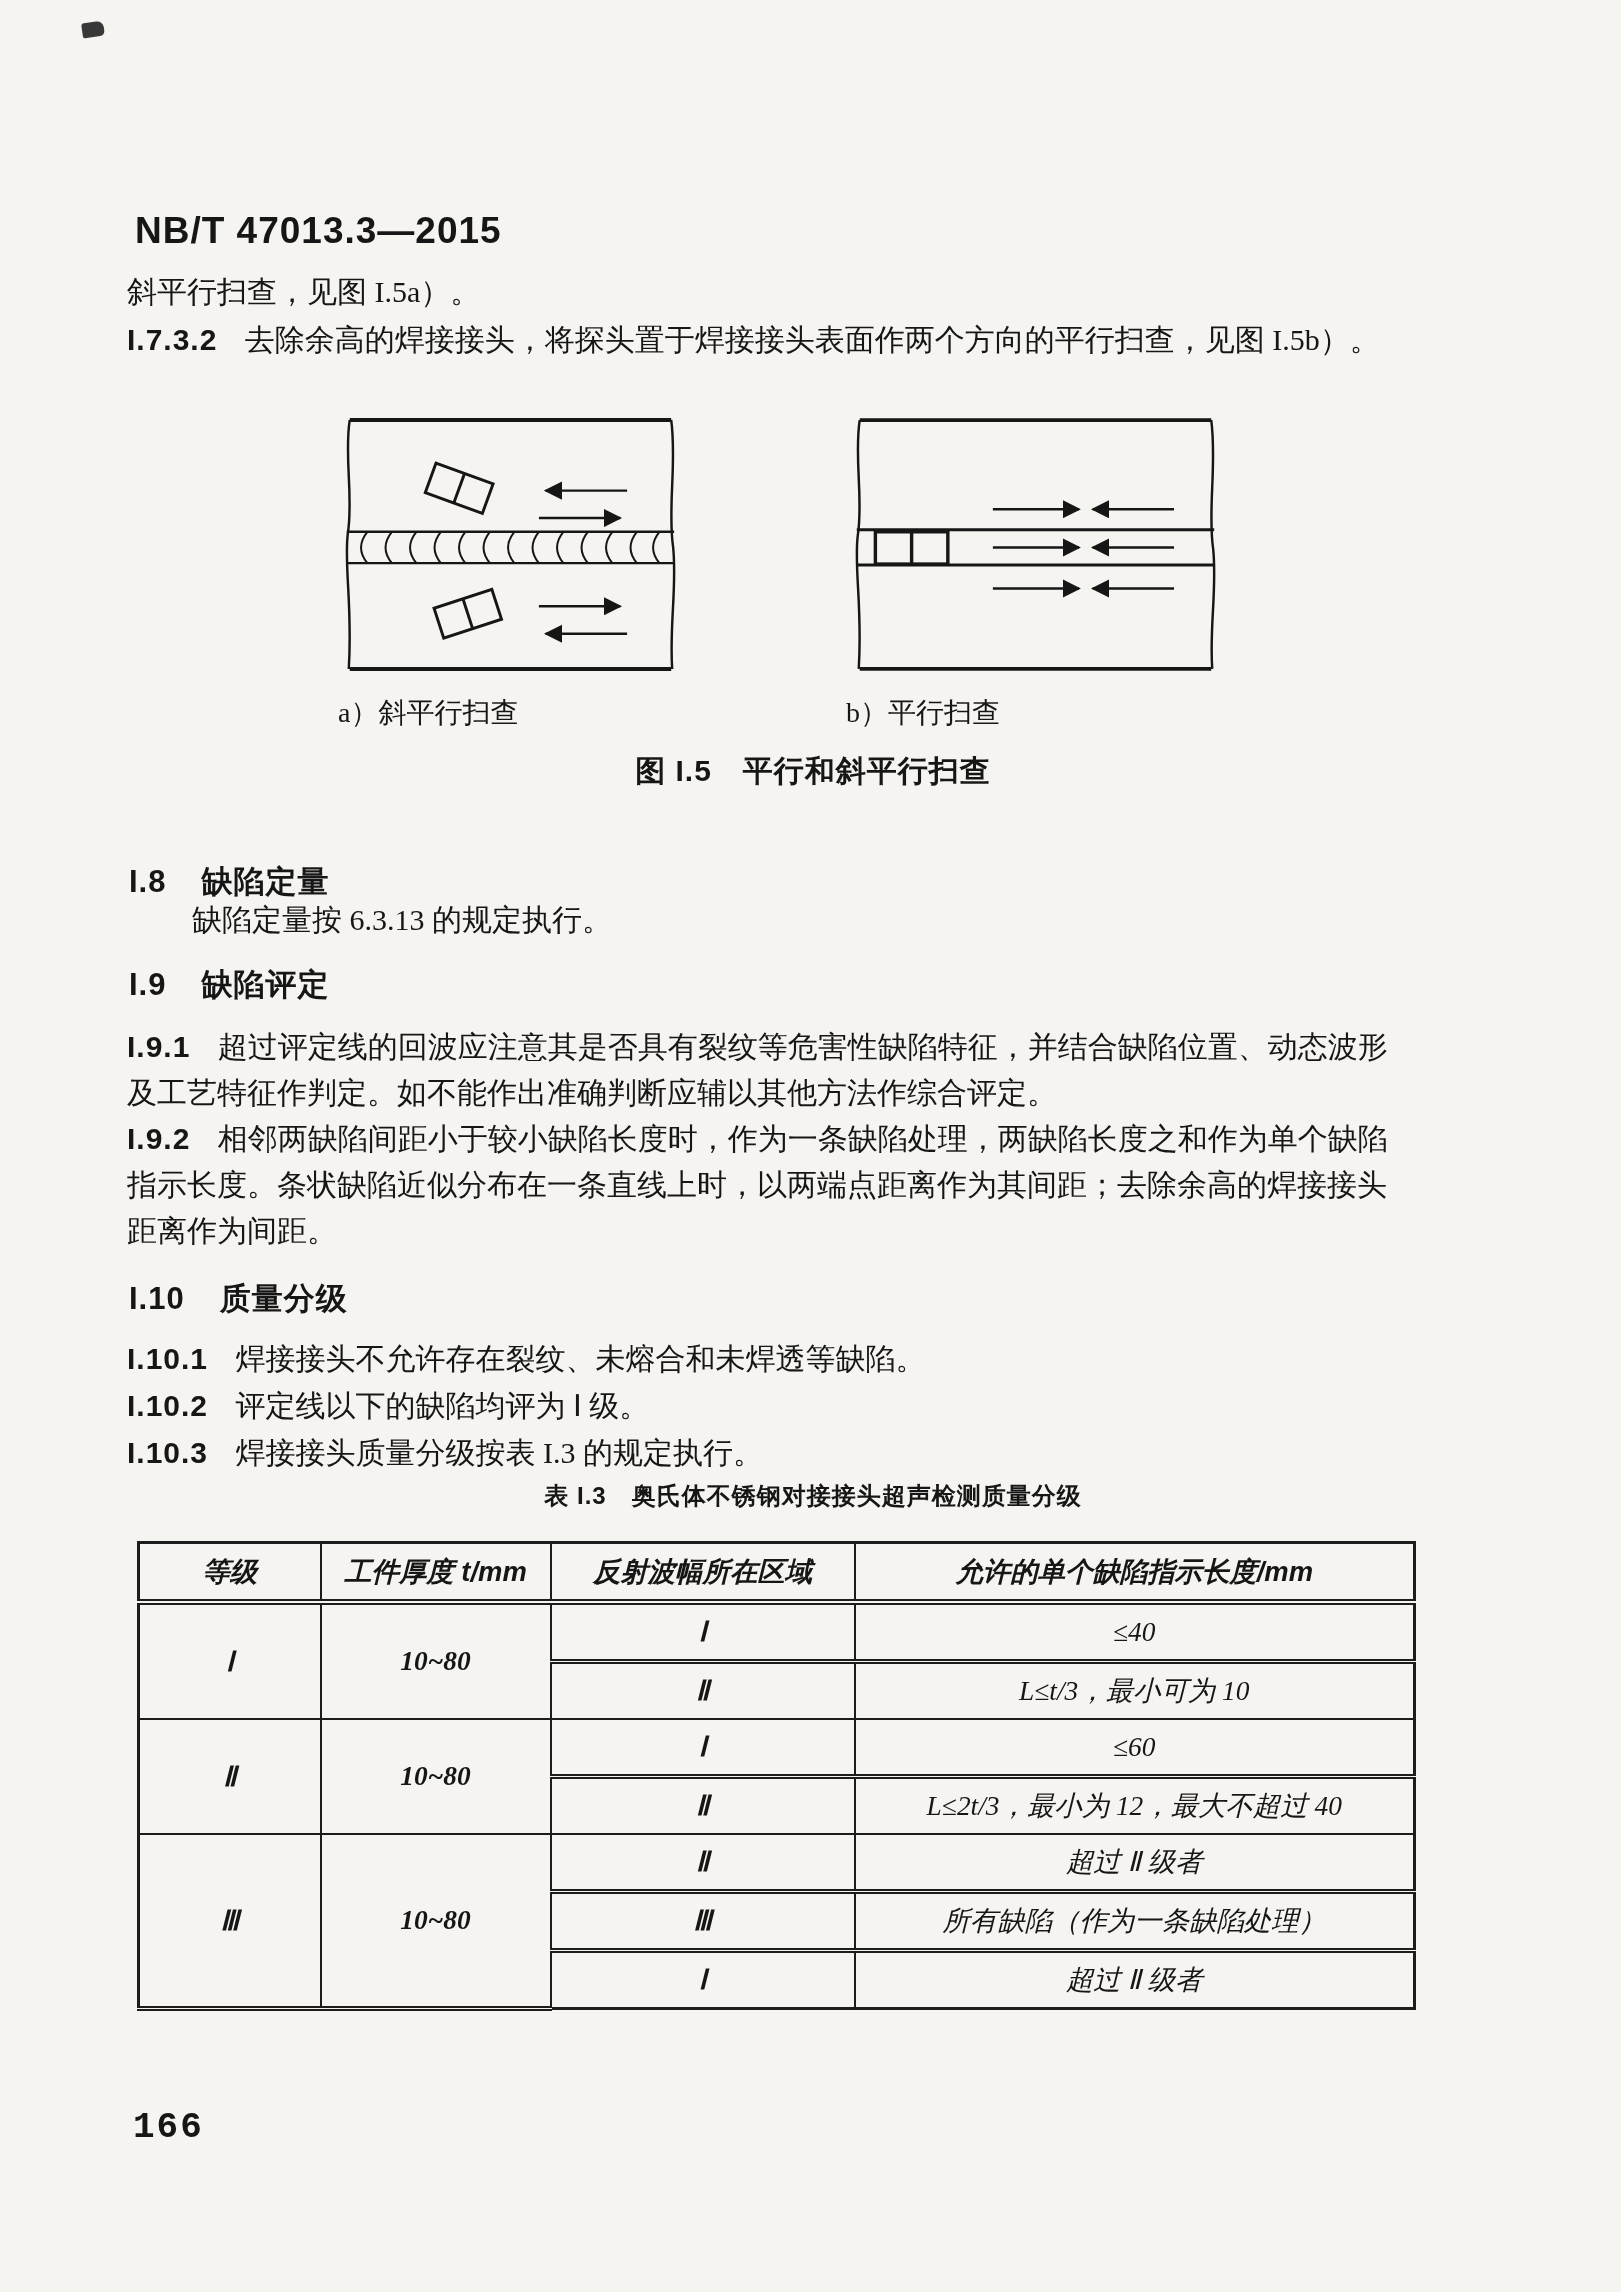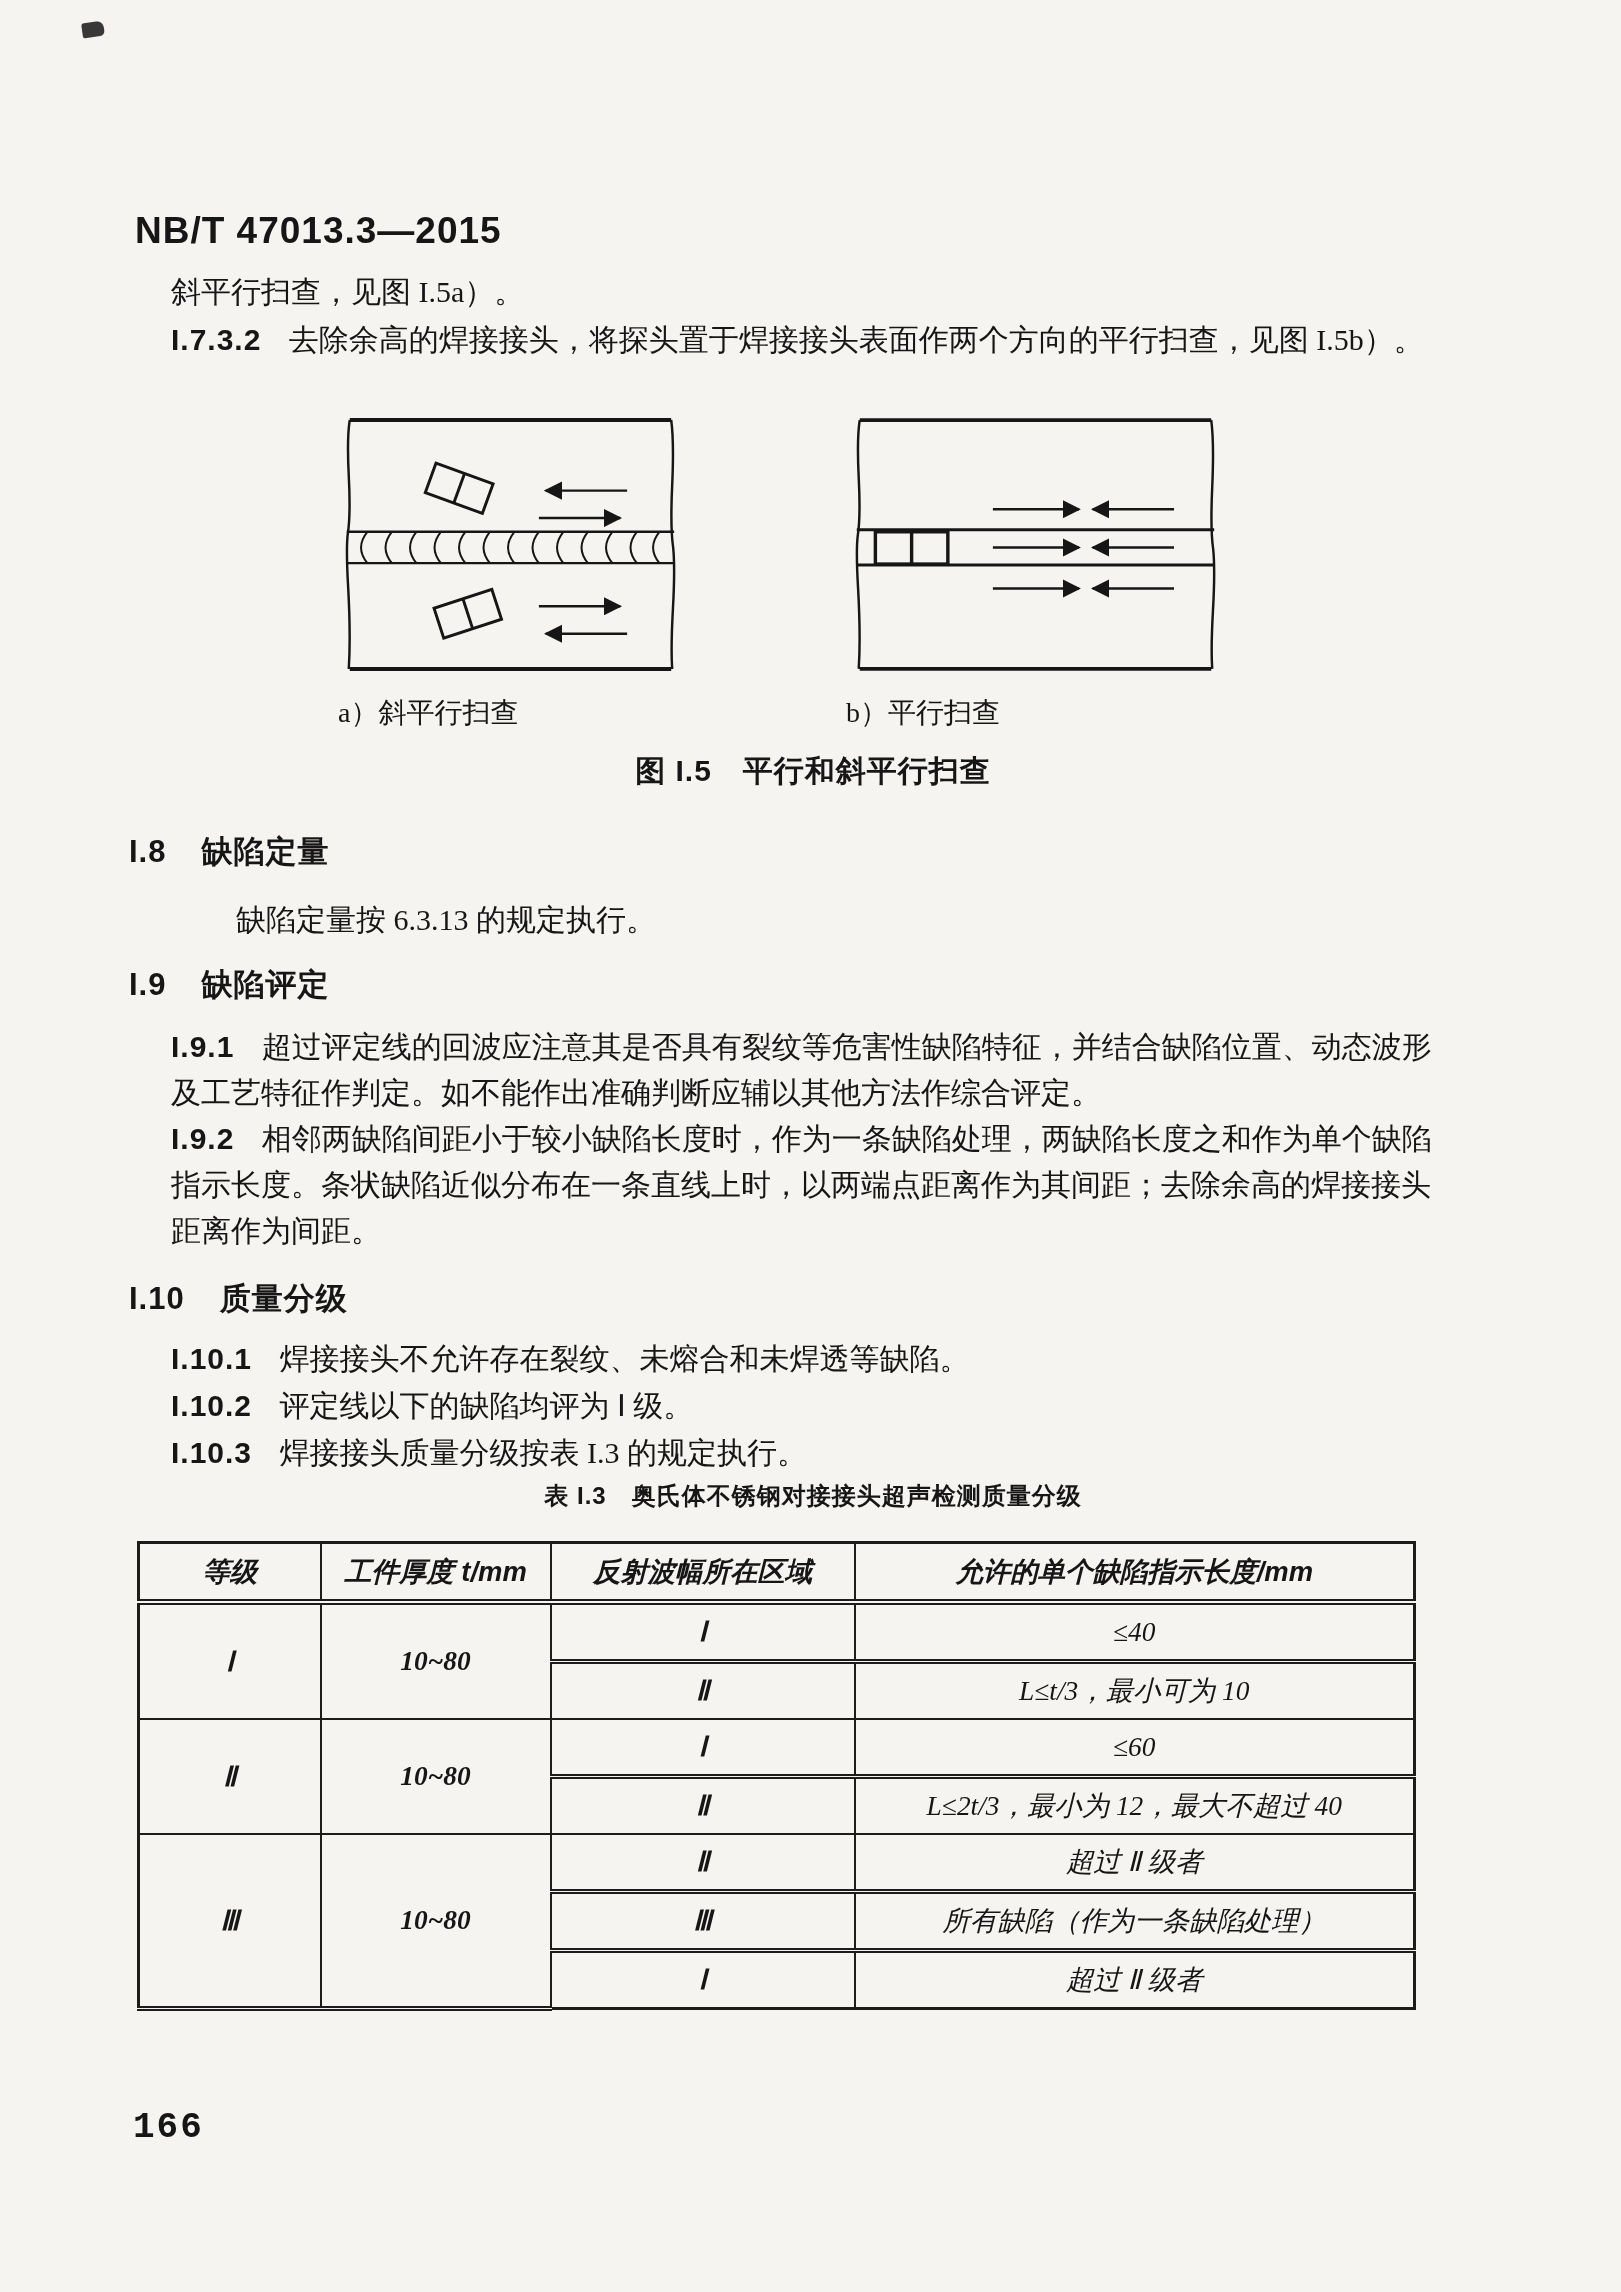--- a/index.html
+++ b/index.html
@@ -5,21 +5,21 @@
   html,body{margin:0;padding:0;}
   body{
     width:1621px;height:2293px;
     background:#f5f4f1;
     font-family:"Liberation Serif", serif;
     color:#161616;
     position:relative;
     overflow:hidden;
   }
   .abs{position:absolute;}
-  .body-text{font-size:30px;line-height:39px;white-space:nowrap;margin-left:44px;}
+  .body-text{font-size:30px;line-height:39px;white-space:nowrap;}
   .clause-label{font-family:"Liberation Sans",sans-serif;font-weight:700;margin-right:27.4px;letter-spacing:1px;}
   .heading{font-family:"Liberation Sans",sans-serif;font-weight:700;font-size:31px;white-space:nowrap;letter-spacing:1px;}
   .h-num{margin-right:35px;}
   .center-row{left:127px;width:1372px;text-align:center;}
   .doc-code{font-family:"Liberation Sans",sans-serif;font-weight:700;font-size:37px;letter-spacing:1px;}
   .caption{font-size:28px;text-align:left;}
   .fig-title{font-family:"Liberation Sans",sans-serif;font-weight:700;font-size:30px;text-align:center;letter-spacing:1px;}
   .tbl-title{font-family:"Liberation Sans",sans-serif;font-weight:700;font-size:24px;text-align:center;letter-spacing:1px;}
   .page-num{font-size:36px;font-weight:700;letter-spacing:2px;font-family:Liberation Mono, monospace;}
 
@@ -119,21 +119,21 @@
     <path class="ln" d="M335 136 H252" stroke-width="2.5" marker-end="url(#ah)"></path>
     <path class="ln" d="M150 178 H238" stroke-width="2.5" marker-end="url(#ah)"></path>
     <path class="ln" d="M335 178 H252" stroke-width="2.5" marker-end="url(#ah)"></path>
   </g>
 </svg>
 
 <div class="abs caption" style="left:338px;top:694px;width:343px;">a）斜平行扫查</div>
 <div class="abs caption" style="left:846px;top:694px;width:377px;">b）平行扫查</div>
 <div class="abs fig-title center-row" style="top:751px;">图 I.5　平行和斜平行扫查</div>
 
-<div class="abs heading" style="left:129px;top:831px;">
+<div class="abs heading" style="left:129px;top:861px;">
   <span class="h-num">I.8</span><span>缺陷定量</span>
 </div>
 <div class="abs body-text" style="left:192px;top:900px;">缺陷定量按 6.3.13 的规定执行。</div>
 
 <div class="abs heading" style="left:129px;top:964px;">
   <span class="h-num">I.9</span><span>缺陷评定</span>
 </div>
 
 <div class="abs body-text" style="left:127px;top:1027px;">
   <span class="clause-label">I.9.1</span><span>超过评定线的回波应注意其是否具有裂纹等危害性缺陷特征，并结合缺陷位置、动态波形</span>

